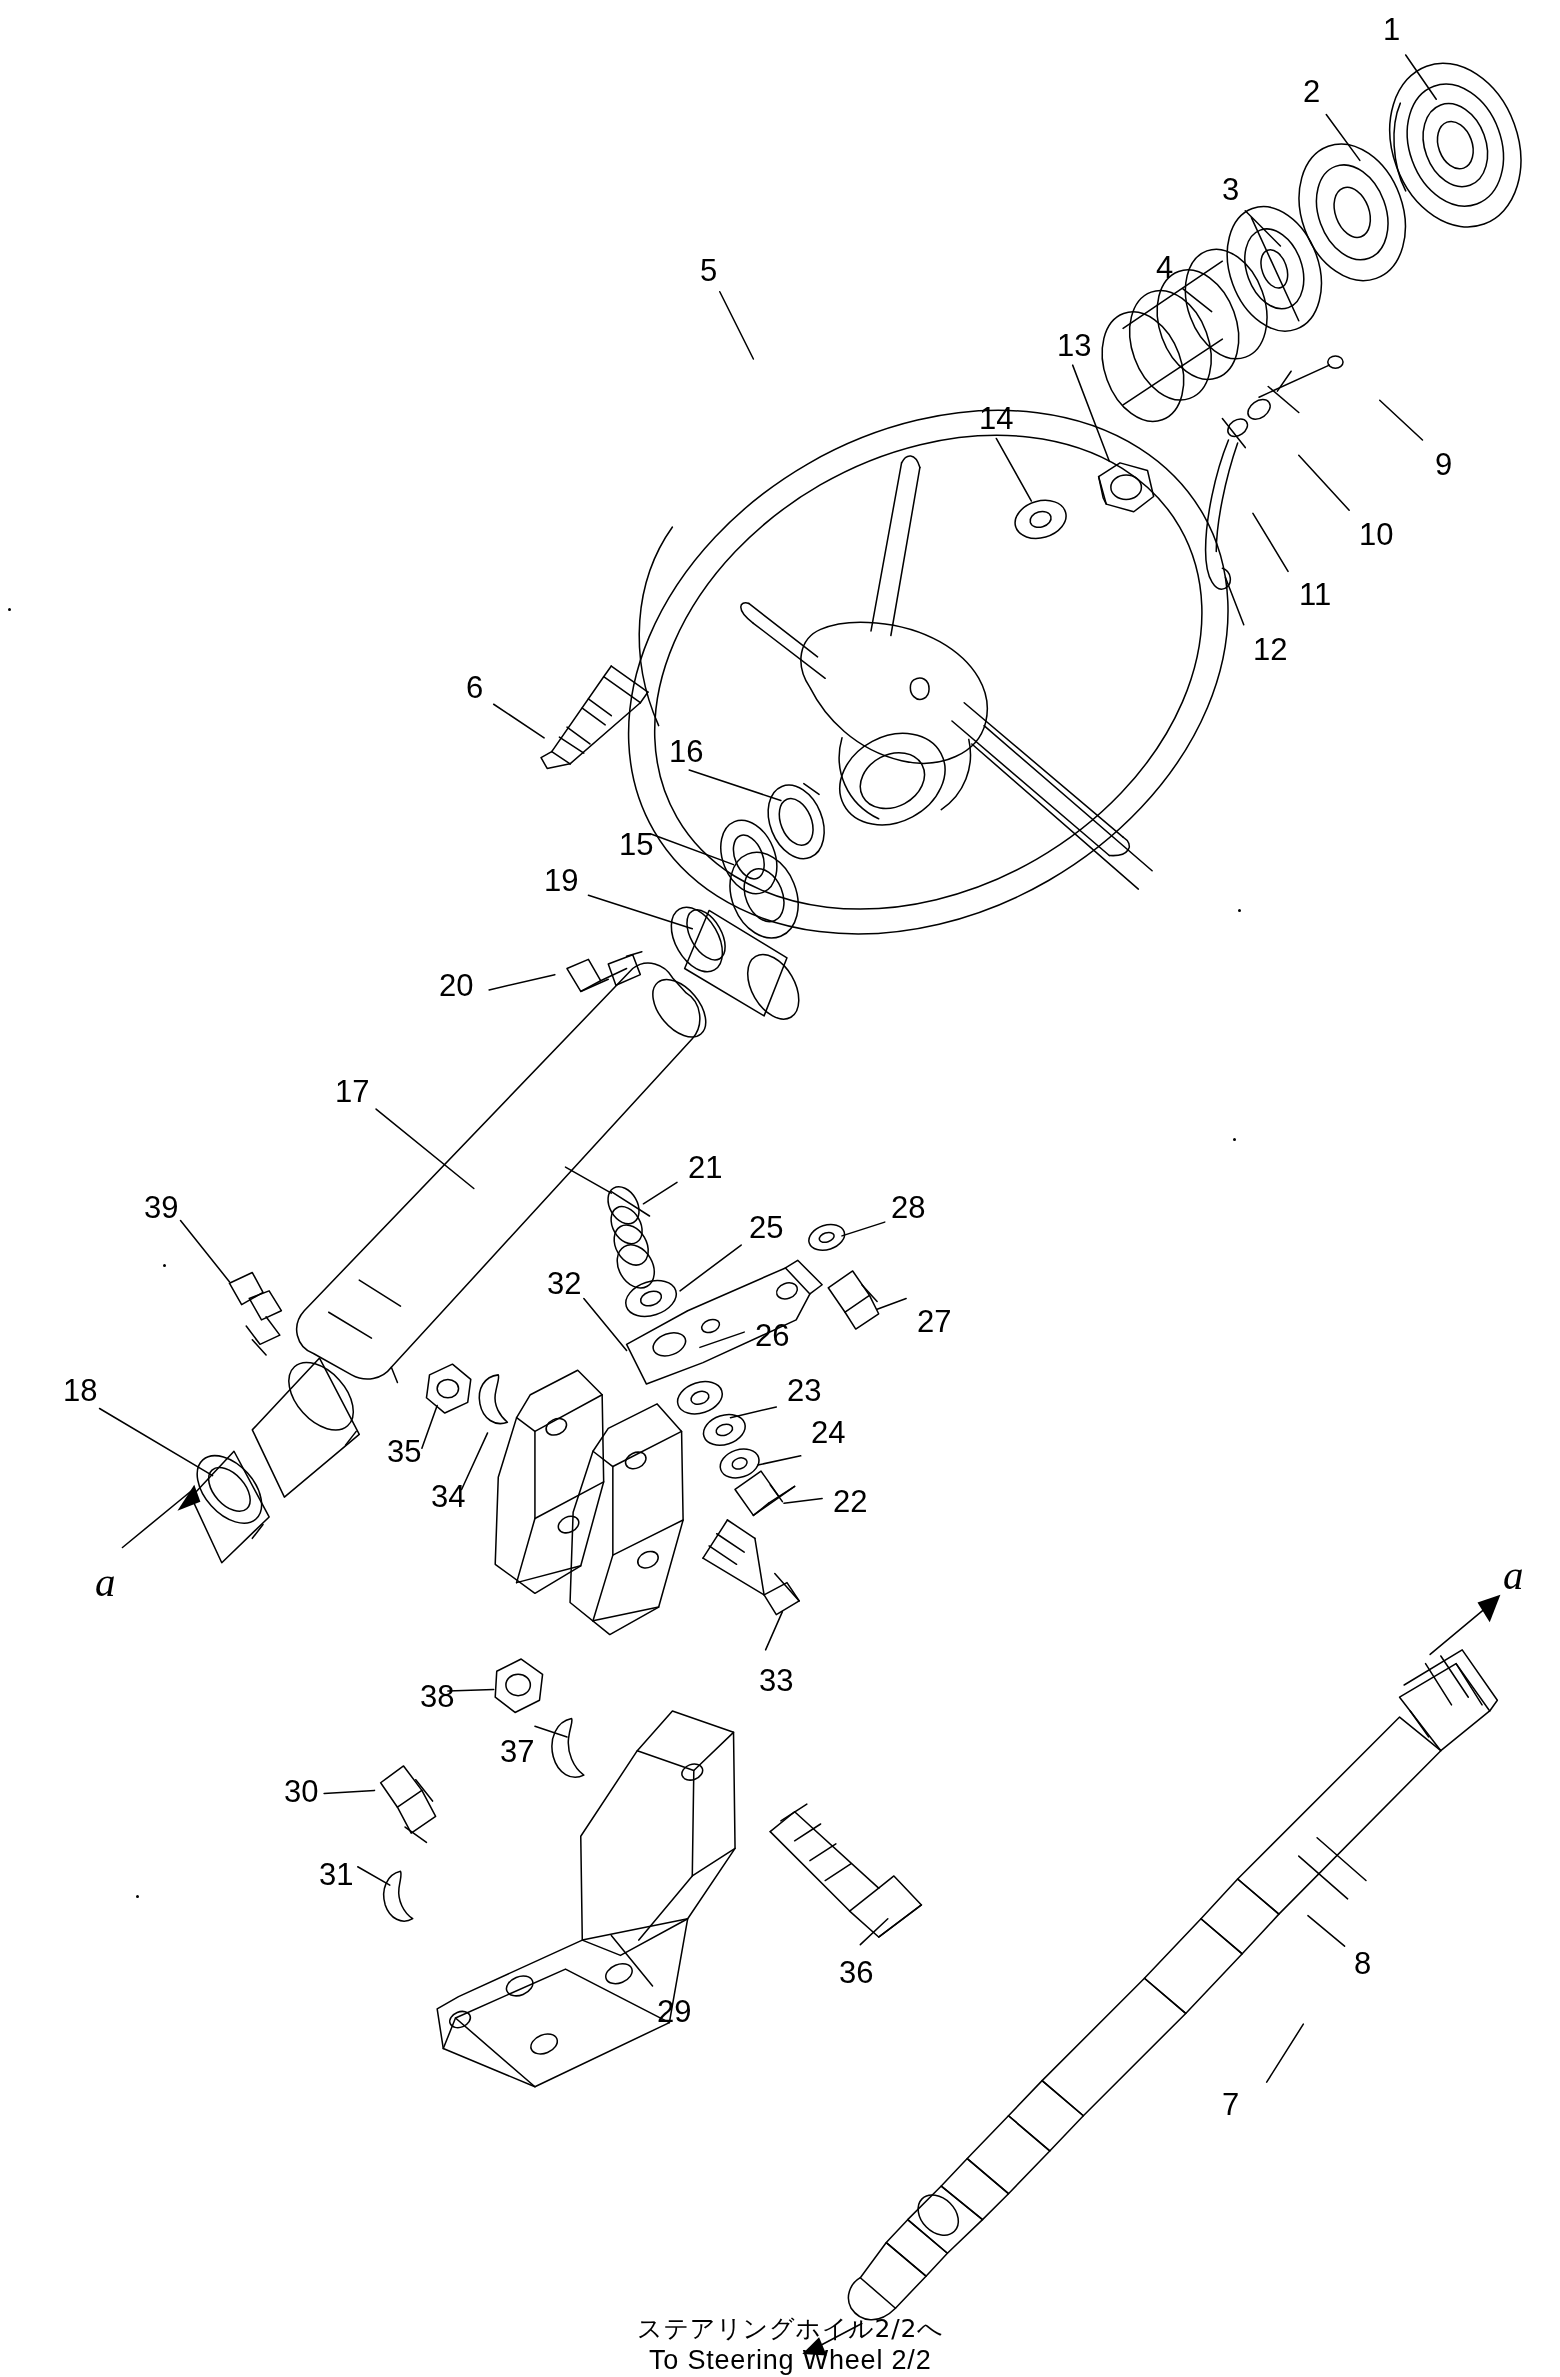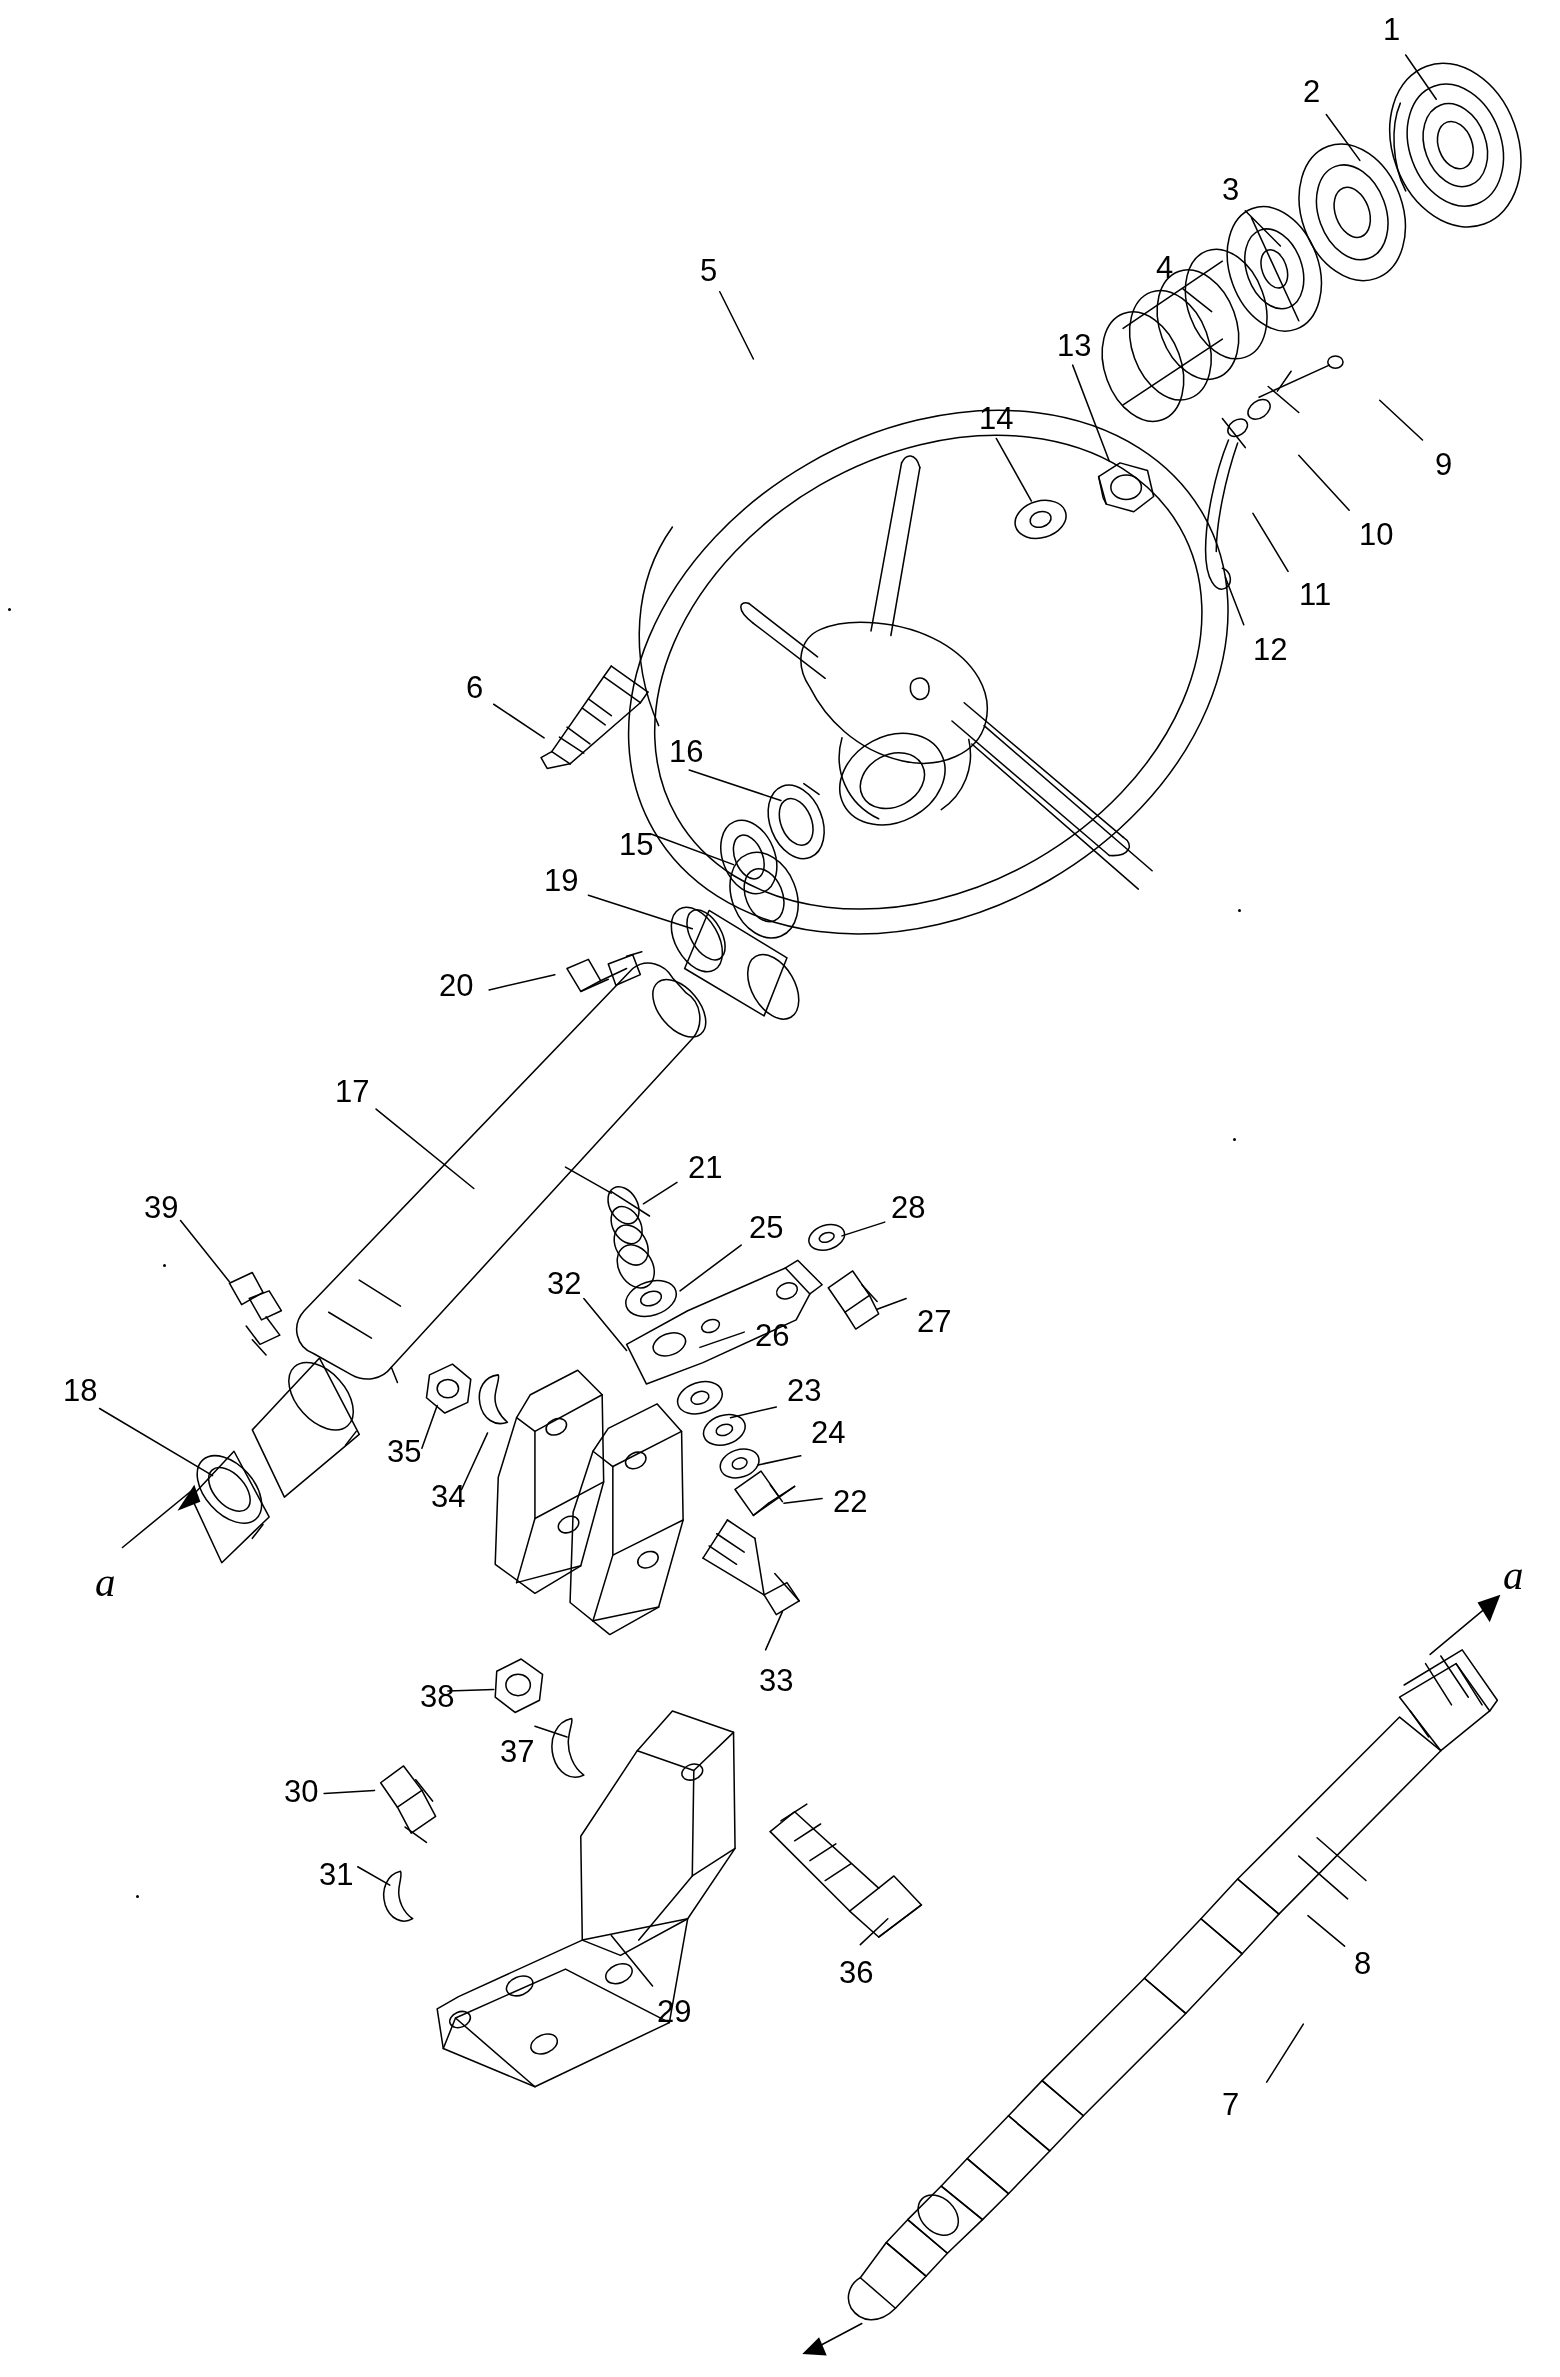--- a/index.html
+++ b/index.html
@@ -499,20 +499,24 @@
   <span class="callout" style="left:431px;  top:1481px;">34</span>
   <span class="callout" style="left:387px;  top:1436px;">35</span>
   <span class="callout" style="left:839px; top:1957px;">36</span>
   <span class="callout" style="left:500px;  top:1736px;">37</span>
   <span class="callout" style="left:420px;  top:1681px;">38</span>
   <span class="callout" style="left:144px;  top:1192px;">39</span>
 
   <span class="sec-label" style="left:95px; top:1558px;">a</span>
   <span class="sec-label" style="left:1503px; top:1551px;">a</span>
 
+  <div class="footnote" style="left:637px; top:2313px;">
+    <div class="jp">ステアリングホイル2/2へ</div>
+    <div class="en">To Steering Wheel 2/2</div>
+  </div>
 
   <span class="speck" style="left:7.6px;  top:608px;"></span>
   <span class="speck" style="left:1238px;top:909px;"></span>
   <span class="speck" style="left:1233px;top:1138px;"></span>
   <span class="speck" style="left:163px; top:1264px;"></span>
   <span class="speck" style="left:136px; top:1895px;"></span>
 
 </div>
 
 

